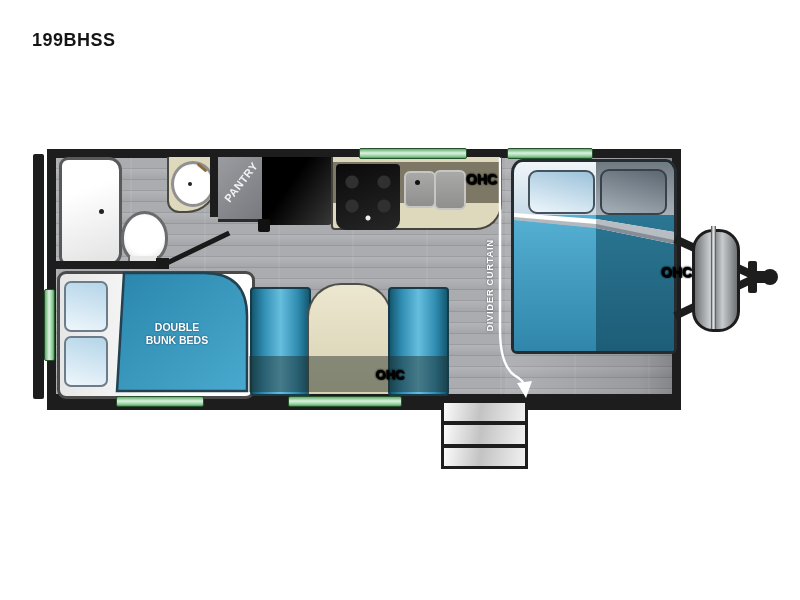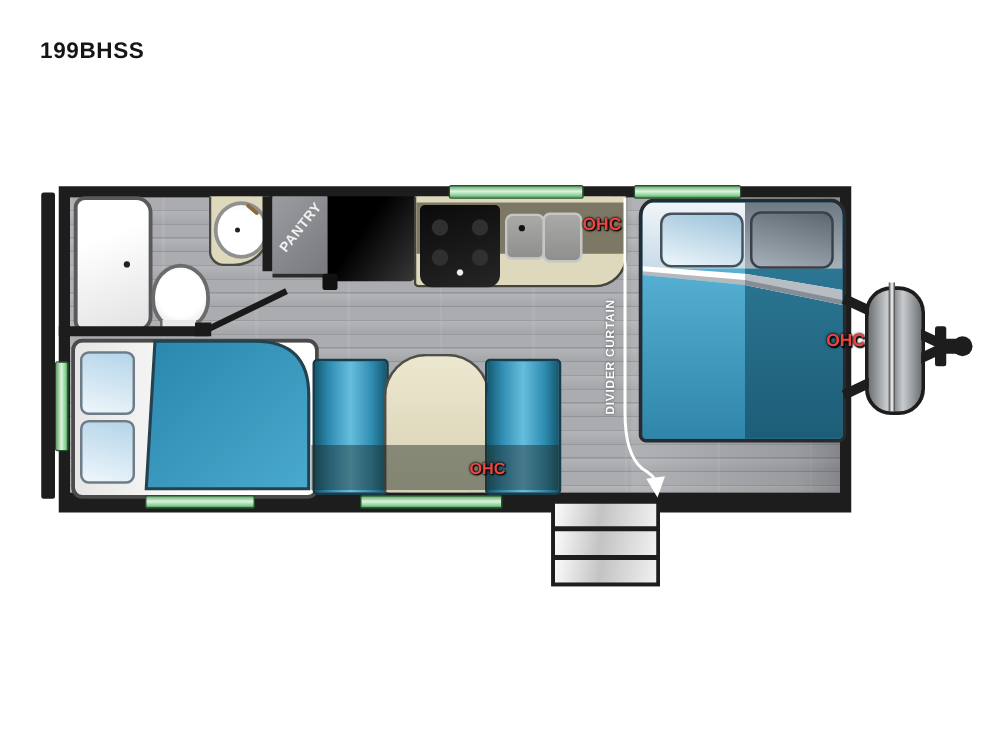--- a/index.html
+++ b/index.html
@@ -42,21 +42,21 @@
   
   .counter{left:331px;top:157px;width:167px;height:71px;background:#ded8bc;border:2px solid #44443c;border-top:none;border-radius:0 0 26px 4px;overflow:hidden;}
   .counter-shadow{left:0px;top:5px;width:167px;height:41px;background:#7d7866;}
   .stove{left:336px;top:164px;width:64px;height:66px;background:linear-gradient(160deg,#0a0a0a,#262626);border-radius:4px 4px 10px 10px;
     background-image:radial-gradient(circle at 16px 18px,#303030 6px,transparent 7px),radial-gradient(circle at 48px 18px,#303030 6px,transparent 7px),radial-gradient(circle at 16px 42px,#303030 6px,transparent 7px),radial-gradient(circle at 48px 42px,#303030 6px,transparent 7px),radial-gradient(circle at 32px 54px,#efefef 2px,transparent 3px),linear-gradient(160deg,#0a0a0a,#262626);}
   .ksink{width:28px;height:33px;background:linear-gradient(180deg,#a9a9a7,#8f8f8d);border:2px solid #c6c6c4;border-radius:6px;}
   .ksink1{left:404px;top:171px;}
   .ksink2{left:434px;top:170px;height:36px;}
   .kdot{left:415px;top:180px;width:5px;height:5px;border-radius:50%;background:#111;}
   
-  .ohc{color:#ef4444;font-weight:700;text-shadow:0 0 2px #000,0 0 2px #000,1px 1px 1px #000;padding-left:43px;}
+  .ohc{color:#000000;font-weight:700;text-shadow:0 0 2px #000,0 0 2px #000,1px 1px 1px #000;padding-left:43px;}
   .ohc-kitchen{left:423px;top:171px;font-size:14px;}
   .ohc-bed{left:618px;top:264px;font-size:14px;}
   .ohc-dinette{left:325px;top:367px;width:44px;text-align:center;font-size:13px;}
   .curtain-label{left:437px;top:280px;width:104px;text-align:center;transform:rotate(-90deg);font-size:9.5px;font-weight:700;color:#fff;letter-spacing:.6px;text-shadow:0 0 2px rgba(0,0,0,.55);}
   
   .bed{left:511px;top:159px;width:160px;height:189px;border:3px solid #262b30;border-radius:12px 12px 6px 6px / 14px 14px 6px 6px;overflow:hidden;background:#3a97bd;}
   .bed-head-l{left:0;top:0;width:82px;height:53px;background:linear-gradient(180deg,#f0f5f9,#c9dbe8);}
   .bed-head-r{left:82px;top:0;width:78px;height:53px;background:linear-gradient(180deg,#6f7982,#a8b0b8);}
   .bed-body-l{left:0;top:53px;width:82px;height:136px;background:linear-gradient(180deg,#55b0d3,#2f86aa);}
   .bed-body-r{left:82px;top:53px;width:78px;height:136px;background:linear-gradient(180deg,#2b7693,#1d5d77);}
@@ -155,20 +155,24 @@
     <line x1="163" y1="265" x2="227" y2="234" stroke="#1a1a1a" stroke-width="5" stroke-linecap="square"></line>
     <path d="M500,158 L500,330 Q500,364 514,375 Q524,381 525,386" stroke="#ffffff" stroke-width="2.4" fill="none"></path>
     <polygon points="517,383 532,381 526,398" fill="#ffffff"></polygon>
     <line x1="675" y1="239" x2="757" y2="277" stroke="#1d1d1d" stroke-width="8"></line>
     <line x1="675" y1="316" x2="757" y2="277" stroke="#1d1d1d" stroke-width="8"></line>
     <rect x="748" y="261" width="9" height="32" rx="2" fill="#1d1d1d"></rect>
     <rect x="754" y="271" width="14" height="12" fill="#1d1d1d"></rect>
     <circle cx="770" cy="277" r="8" fill="#1d1d1d"></circle>
   </svg>
 
+  <div class="abs bunk-label">
+    <div>DOUBLE</div>
+    <div>BUNK BEDS</div>
+  </div>
   <div class="abs curtain-label">DIVIDER CURTAIN</div>
 
   <div class="abs win win-top-kitchen"></div>
   <div class="abs win win-top-bed"></div>
   <div class="abs winv win-left-bunk"></div>
   <div class="abs win win-bottom-bunk"></div>
   <div class="abs win win-bottom-dinette"></div>
 
   <div class="abs steps">
     <div class="step"></div>

